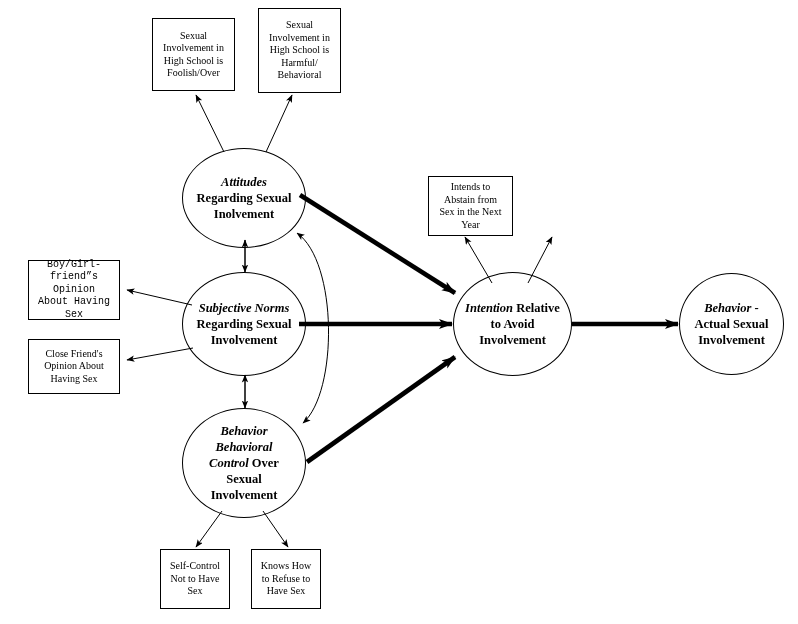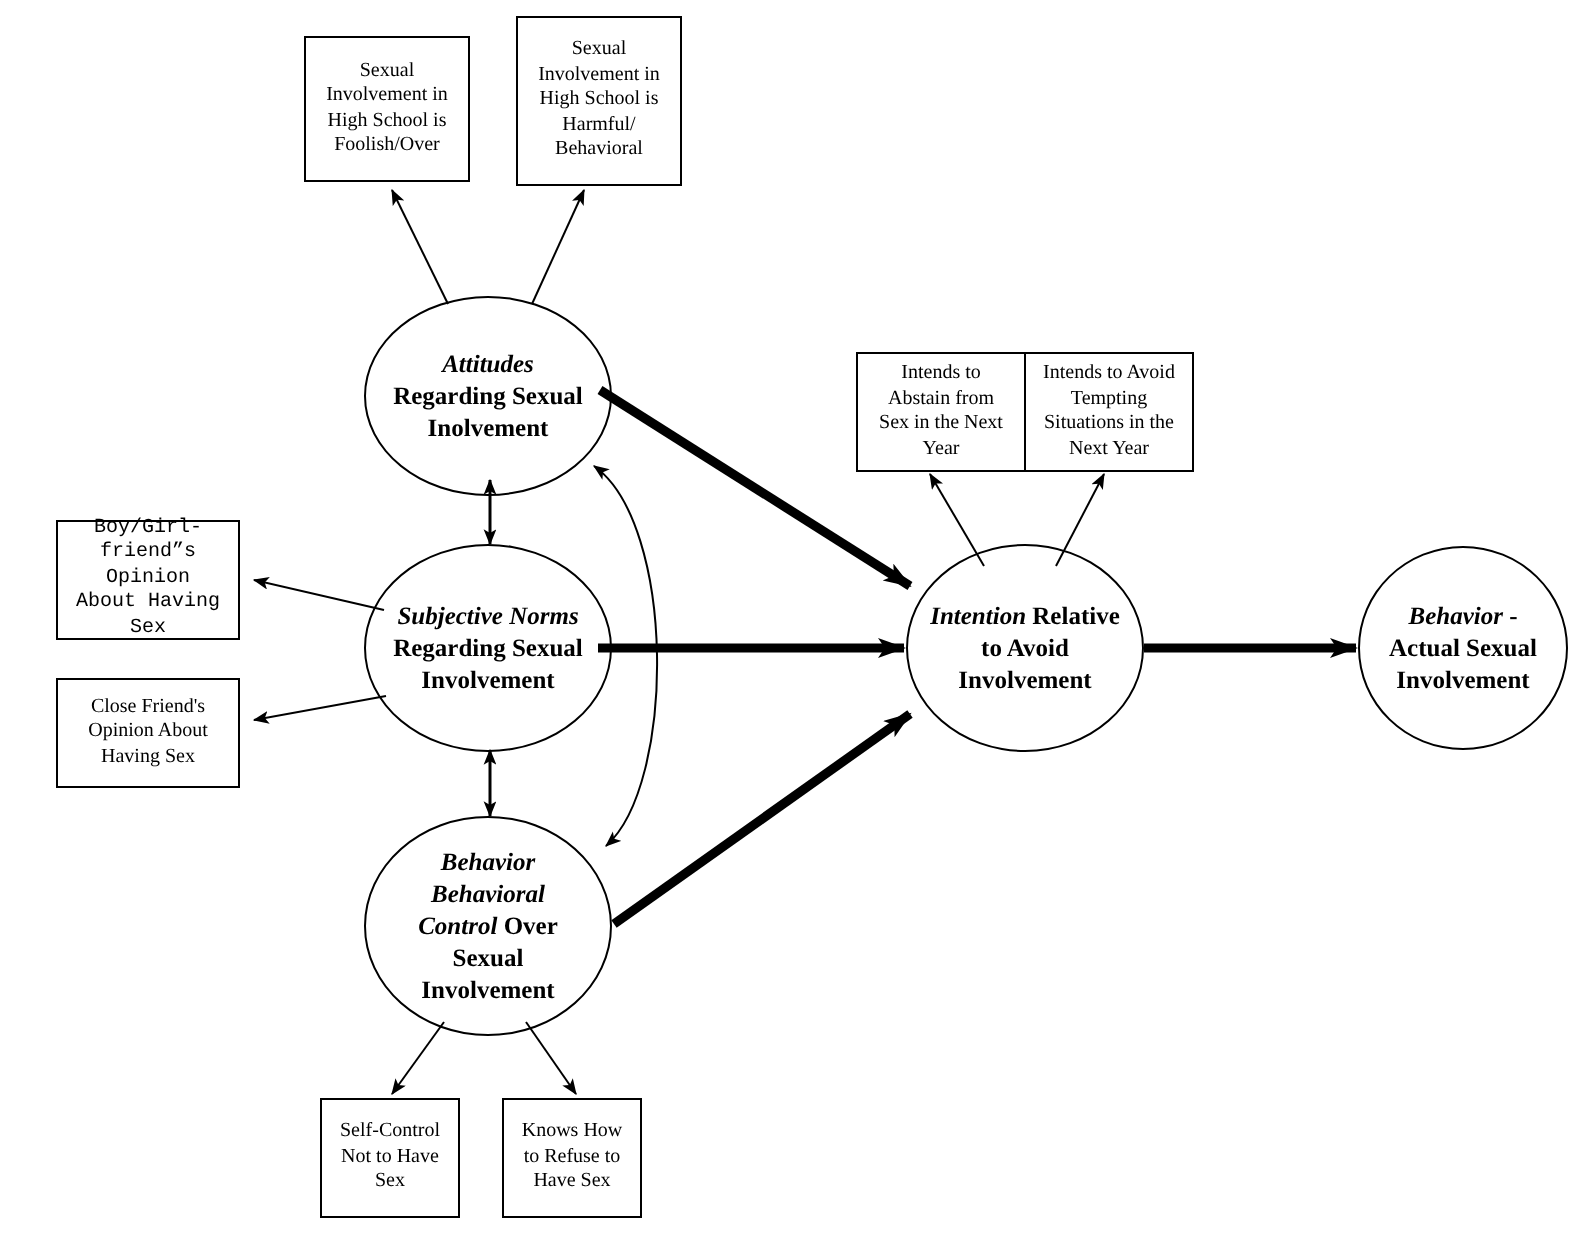--- a/index.html
+++ b/index.html
@@ -110,28 +110,20 @@
   </div>
 
   <div class="node-box" style="left:251px;top:549px;width:70px;height:60px;">
     <div>
       <div>Knows How</div>
       <div>to Refuse to</div>
       <div>Have Sex</div>
     </div>
   </div>
 
-  <div class="node-box" style="left:512px;top:176px;width:85px;height:60px;">
-    <div>
-      <div>Intends to Avoid</div>
-      <div>Tempting</div>
-      <div>Situations in the</div>
-      <div>Next Year</div>
-    </div>
-  </div>
 
   <div class="node-circle" style="left:182px;top:148px;width:124px;height:100px;">
     <span class="t">
       <span class="it">Attitudes</span><br>
       <span>Regarding Sexual</span><br>
       <span>Inolvement</span>
     </span>
   </div>
 
   <div class="node-circle" style="left:182px;top:272px;width:124px;height:104px;">

